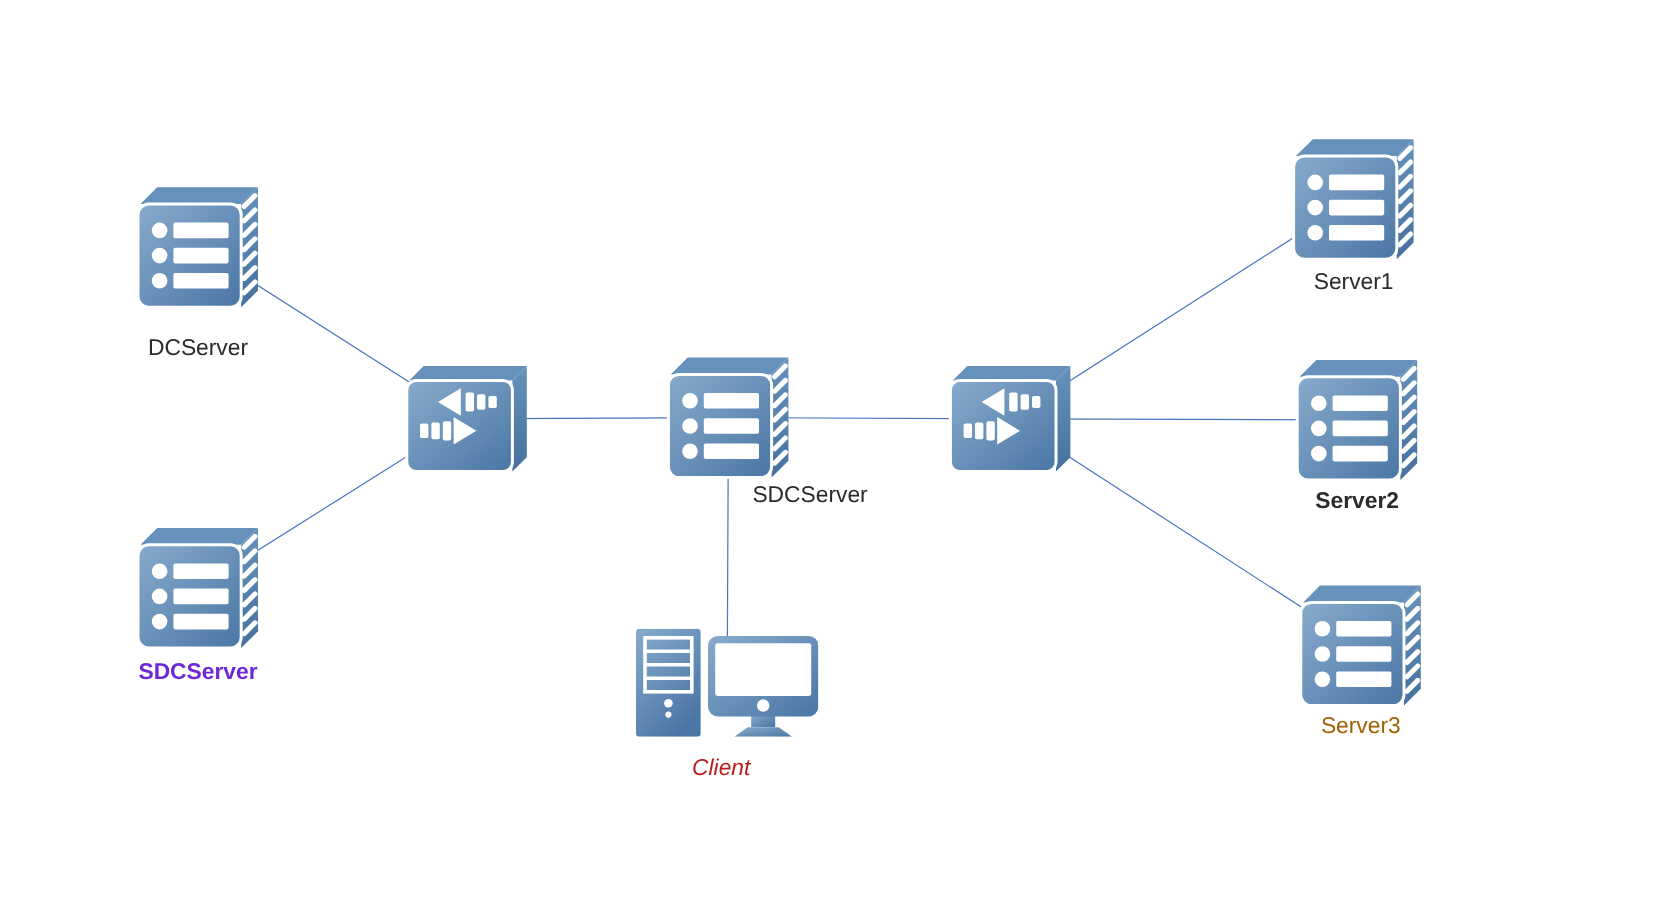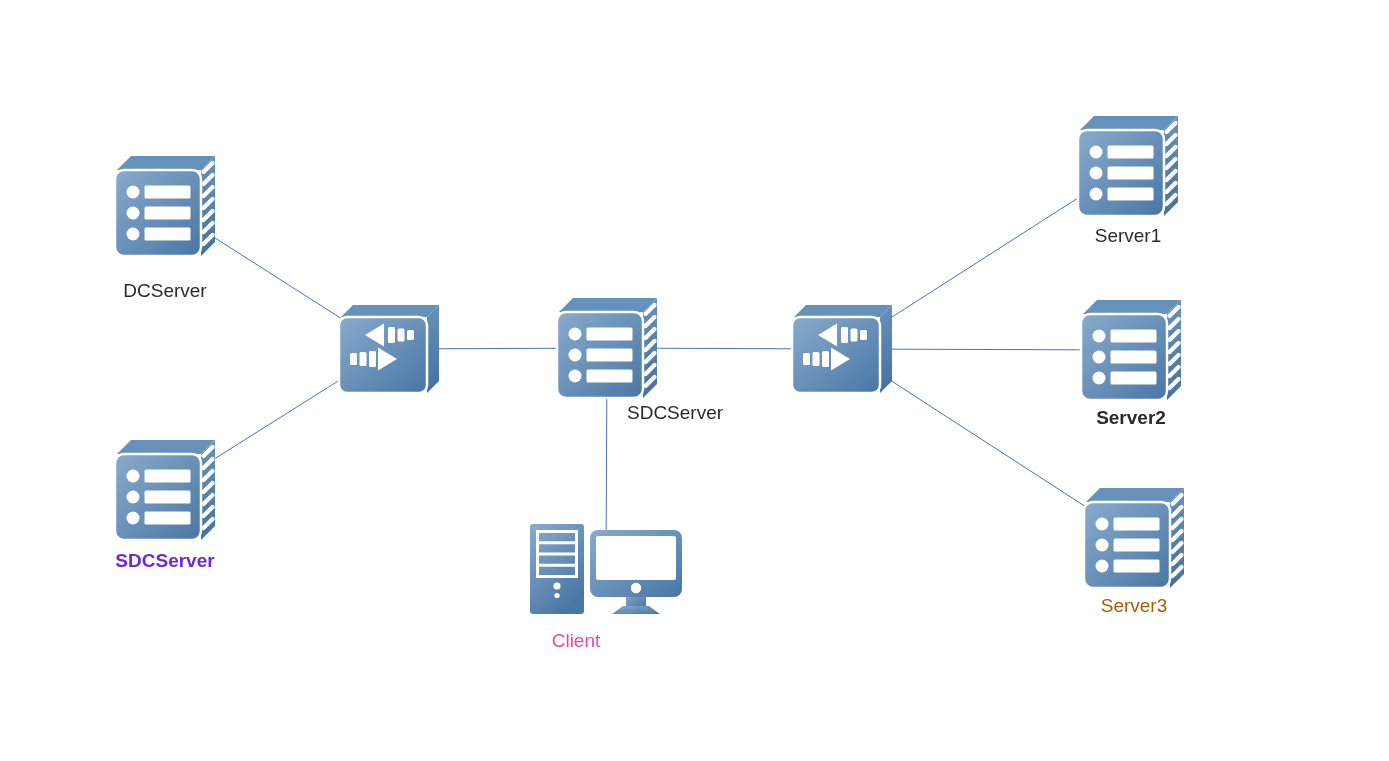--- a/index.html
+++ b/index.html
@@ -335,15 +335,15 @@
         </linearGradient>
       </defs>
       <rect x="36" y="64" width="20" height="12" fill="url(#gMon)"></rect>
       <polygon points="33,76 59,76 70,84 22,84" fill="url(#gMon)"></polygon>
       <rect x="0" y="0" width="92" height="67" rx="8" fill="url(#gMon)"></rect>
       <rect x="6" y="6" width="80" height="44" rx="2" fill="#ffffff"></rect>
       <circle cx="46" cy="58" r="5.2" fill="#ffffff"></circle>
     </svg>
   </div>
 </div>
-      <div class="node-label centered" style="color: #ec4899; top: 631px; left: 576px;">Client</div>
+      <div class="node-label centered" style="color: #b91c1c; top: 631px; left: 601px; font-style: italic;">Client</div>
     </div>
 </div>
 
 </body></html>

